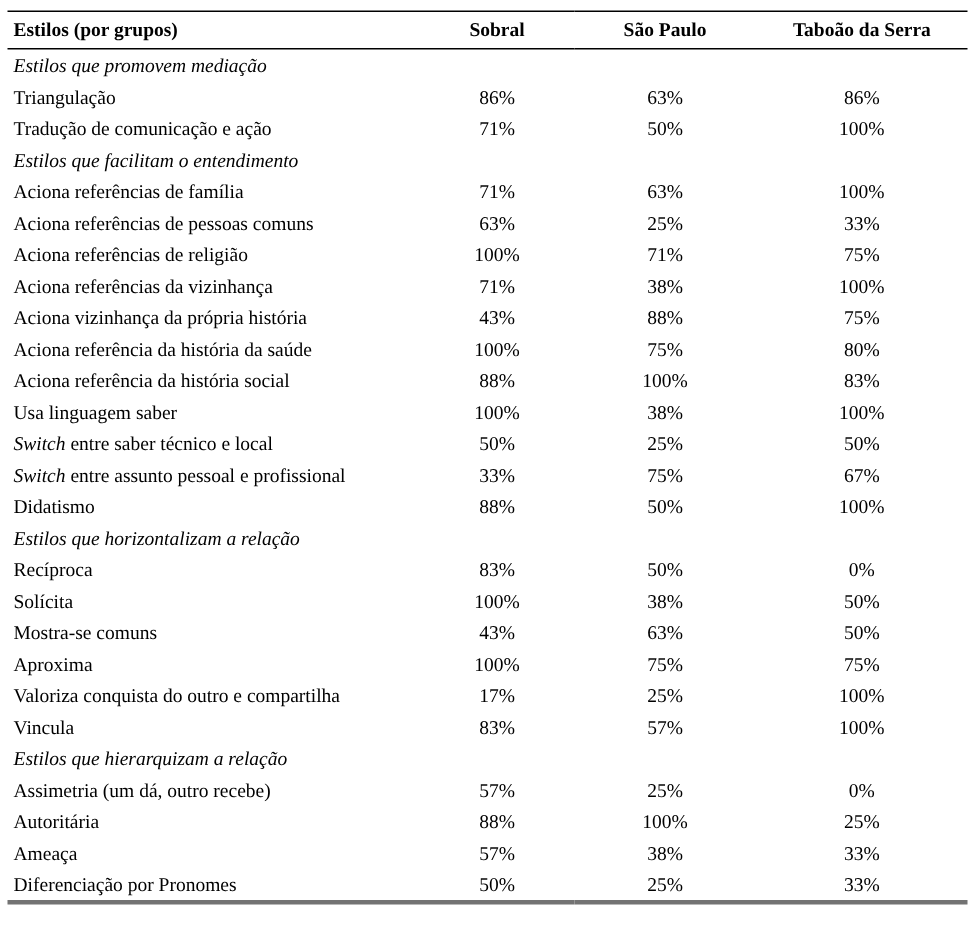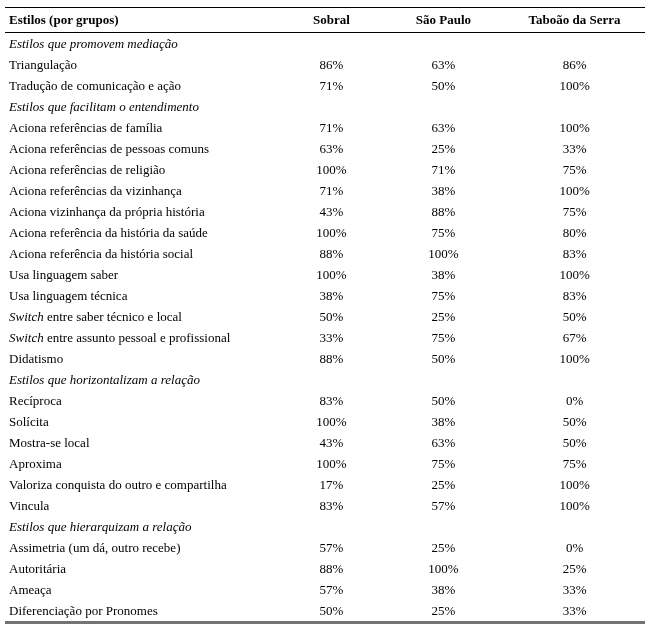--- a/index.html
+++ b/index.html
@@ -120,26 +120,20 @@
           <td class="val">100%</td>
           <td class="val">83%</td>
         </tr>
         <tr>
           <td class="label">Usa linguagem saber</td>
           <td class="val">100%</td>
           <td class="val">38%</td>
           <td class="val">100%</td>
         </tr>
         <tr>
-          <td class="label">Usa linguagem técnica</td>
-          <td class="val">38%</td>
-          <td class="val">75%</td>
-          <td class="val">83%</td>
-        </tr>
-        <tr>
           <td class="label"><i>Switch</i> entre saber técnico e local</td>
           <td class="val">50%</td>
           <td class="val">25%</td>
           <td class="val">50%</td>
         </tr>
         <tr>
           <td class="label"><i>Switch</i> entre assunto pessoal e profissional</td>
           <td class="val">33%</td>
           <td class="val">75%</td>
           <td class="val">67%</td>
@@ -159,21 +153,21 @@
           <td class="val">50%</td>
           <td class="val">0%</td>
         </tr>
         <tr>
           <td class="label">Solícita</td>
           <td class="val">100%</td>
           <td class="val">38%</td>
           <td class="val">50%</td>
         </tr>
         <tr>
-          <td class="label">Mostra-se local</td>
+          <td class="label">Mostra-se comuns</td>
           <td class="val">43%</td>
           <td class="val">63%</td>
           <td class="val">50%</td>
         </tr>
         <tr>
           <td class="label">Aproxima</td>
           <td class="val">100%</td>
           <td class="val">75%</td>
           <td class="val">75%</td>
         </tr>

